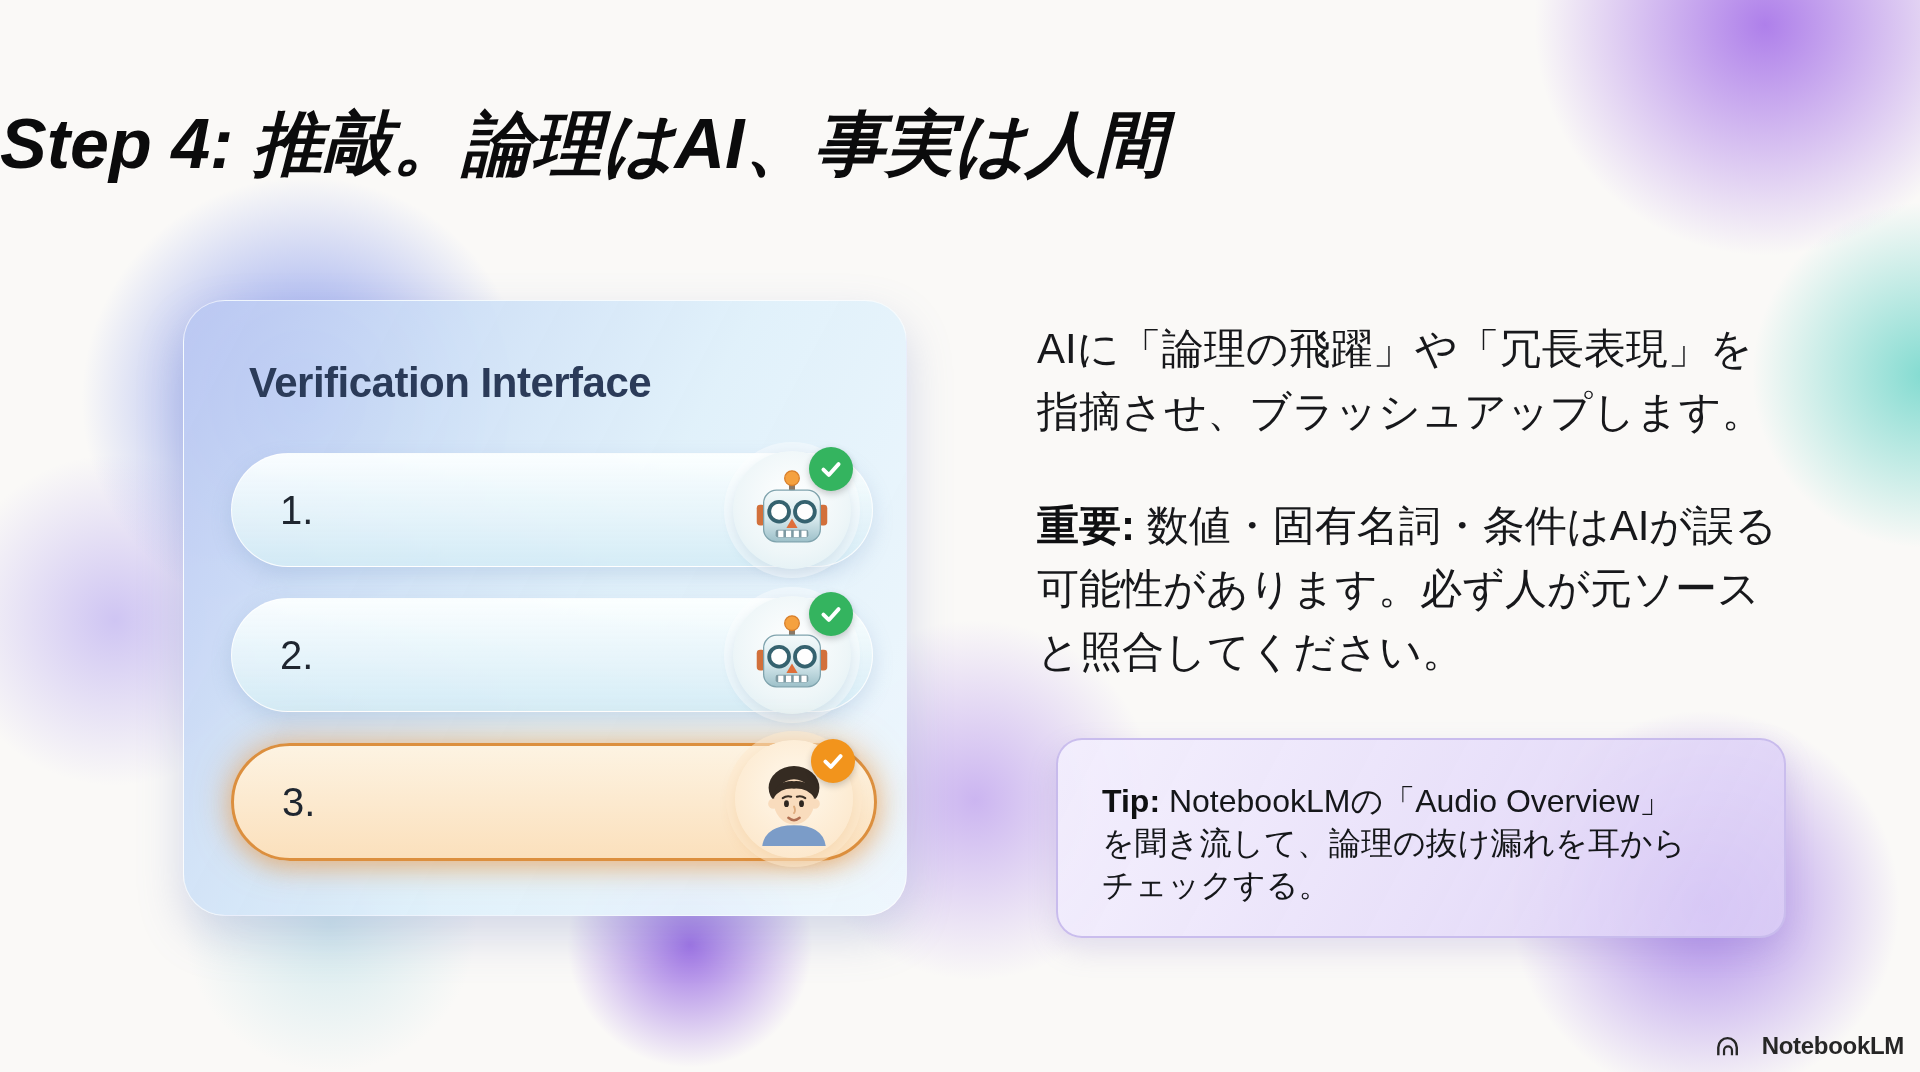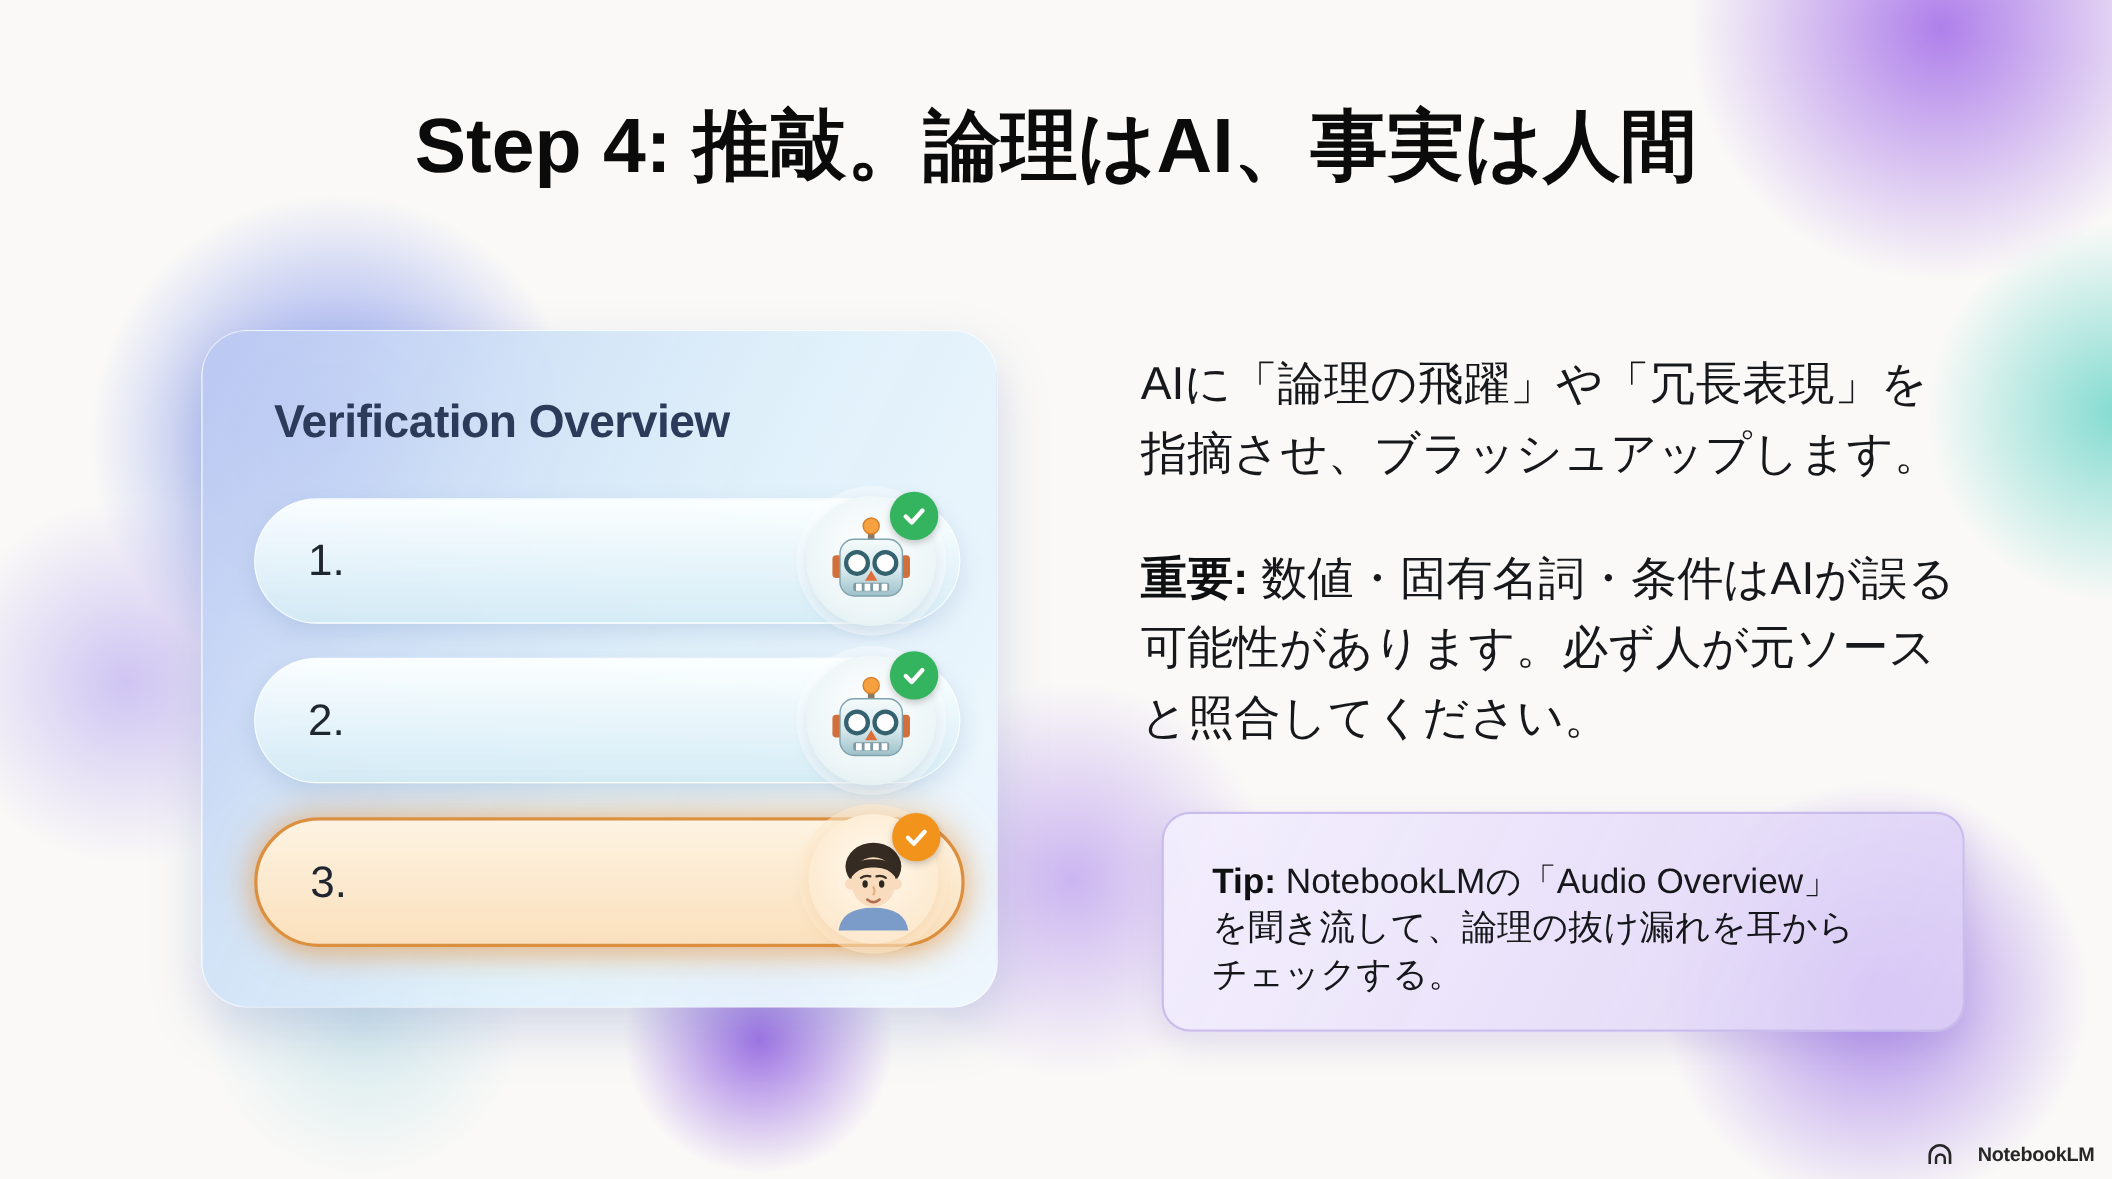--- a/index.html
+++ b/index.html
@@ -11,22 +11,22 @@
       radial-gradient(circle 240px at 1925px 375px, rgba(110,214,202,0.85), rgba(110,214,202,0) 72%),
       radial-gradient(circle 270px at 1705px 905px, rgba(160,120,232,0.85), rgba(160,120,232,0) 72%),
       radial-gradient(circle 175px at 690px 945px,  rgba(146,96,226,0.88),  rgba(146,96,226,0) 70%),
       radial-gradient(circle 250px at 975px 800px,  rgba(165,125,235,0.55), rgba(165,125,235,0) 72%),
       radial-gradient(circle 310px at 305px 400px,  rgba(106,130,235,0.85), rgba(106,130,235,0) 72%),
       radial-gradient(circle 230px at 115px 620px,  rgba(178,162,240,0.6),  rgba(178,162,240,0) 72%),
       radial-gradient(circle 210px at 330px 925px,  rgba(140,205,220,0.35), rgba(140,205,220,0) 70%),
       #faf9f7;
   }
   .slide-title{
-    position:absolute;left:0;top:92px;width:100%;text-align:center;
-    font-size:70px;font-weight:bold;color:#0b0b0c;letter-spacing:0px;line-height:1.15;
+    position:absolute;left:0;top:104px;width:100%;
+    font-size:70px;font-weight:bold;color:#0b0b0c;letter-spacing:0px;line-height:1.15;font-style:italic;
   }
   
   .card{
     position:absolute;left:183px;top:300px;width:722px;height:614px;
     border-radius:42px;
     background:linear-gradient(118deg, rgba(185,198,242,0.92) 0%, rgba(206,224,246,0.93) 28%,
                rgba(223,240,250,0.95) 55%, rgba(238,247,253,0.96) 100%);
     border:1px solid rgba(255,255,255,0.65);
     box-shadow:0 20px 45px rgba(110,130,190,0.28);
   }
@@ -80,33 +80,33 @@
     position:absolute;left:1056px;top:738px;width:730px;height:200px;box-sizing:border-box;
     padding:40px 44px;border-radius:26px;
     background:linear-gradient(118deg, rgba(243,239,253,0.92) 0%, rgba(230,221,249,0.9) 55%, rgba(219,206,246,0.85) 100%);
     border:2px solid rgba(199,187,236,0.95);
     box-shadow:0 12px 28px rgba(140,125,200,0.22);
   }
   .tip-text{font-size:32px;line-height:42px;color:#15171a;white-space:pre-line;}
   
   .brand{
     position:absolute;right:16px;bottom:12px;display:flex;align-items:center;gap:22px;
-    color:#262626;font-size:18px;font-weight:bold;letter-spacing:-0.3px;
+    color:#262626;font-size:24px;font-weight:bold;letter-spacing:-0.3px;
   }
   .brand svg{width:24px;height:22px;}
 </style>
 </head>
 <body>
 
 <div class="stage">
 
   <div class="slide-title">Step 4: 推敲。論理はAI、事実は人間</div>
 
   <div class="card">
-    <div class="card-title">Verification Overview</div>
+    <div class="card-title">Verification Interface</div>
 
     <div class="check-row row-1">
       <div class="row-text">
         <span class="row-num">1.</span>
       </div>
       <div class="avatar-circle">
         <svg viewBox="0 0 100 100" width="86" height="86">
           <defs>
               <linearGradient id="roboHead1" x1="0" y1="0" x2="0" y2="1">
             <stop offset="0" stop-color="#f4fafb"></stop>

